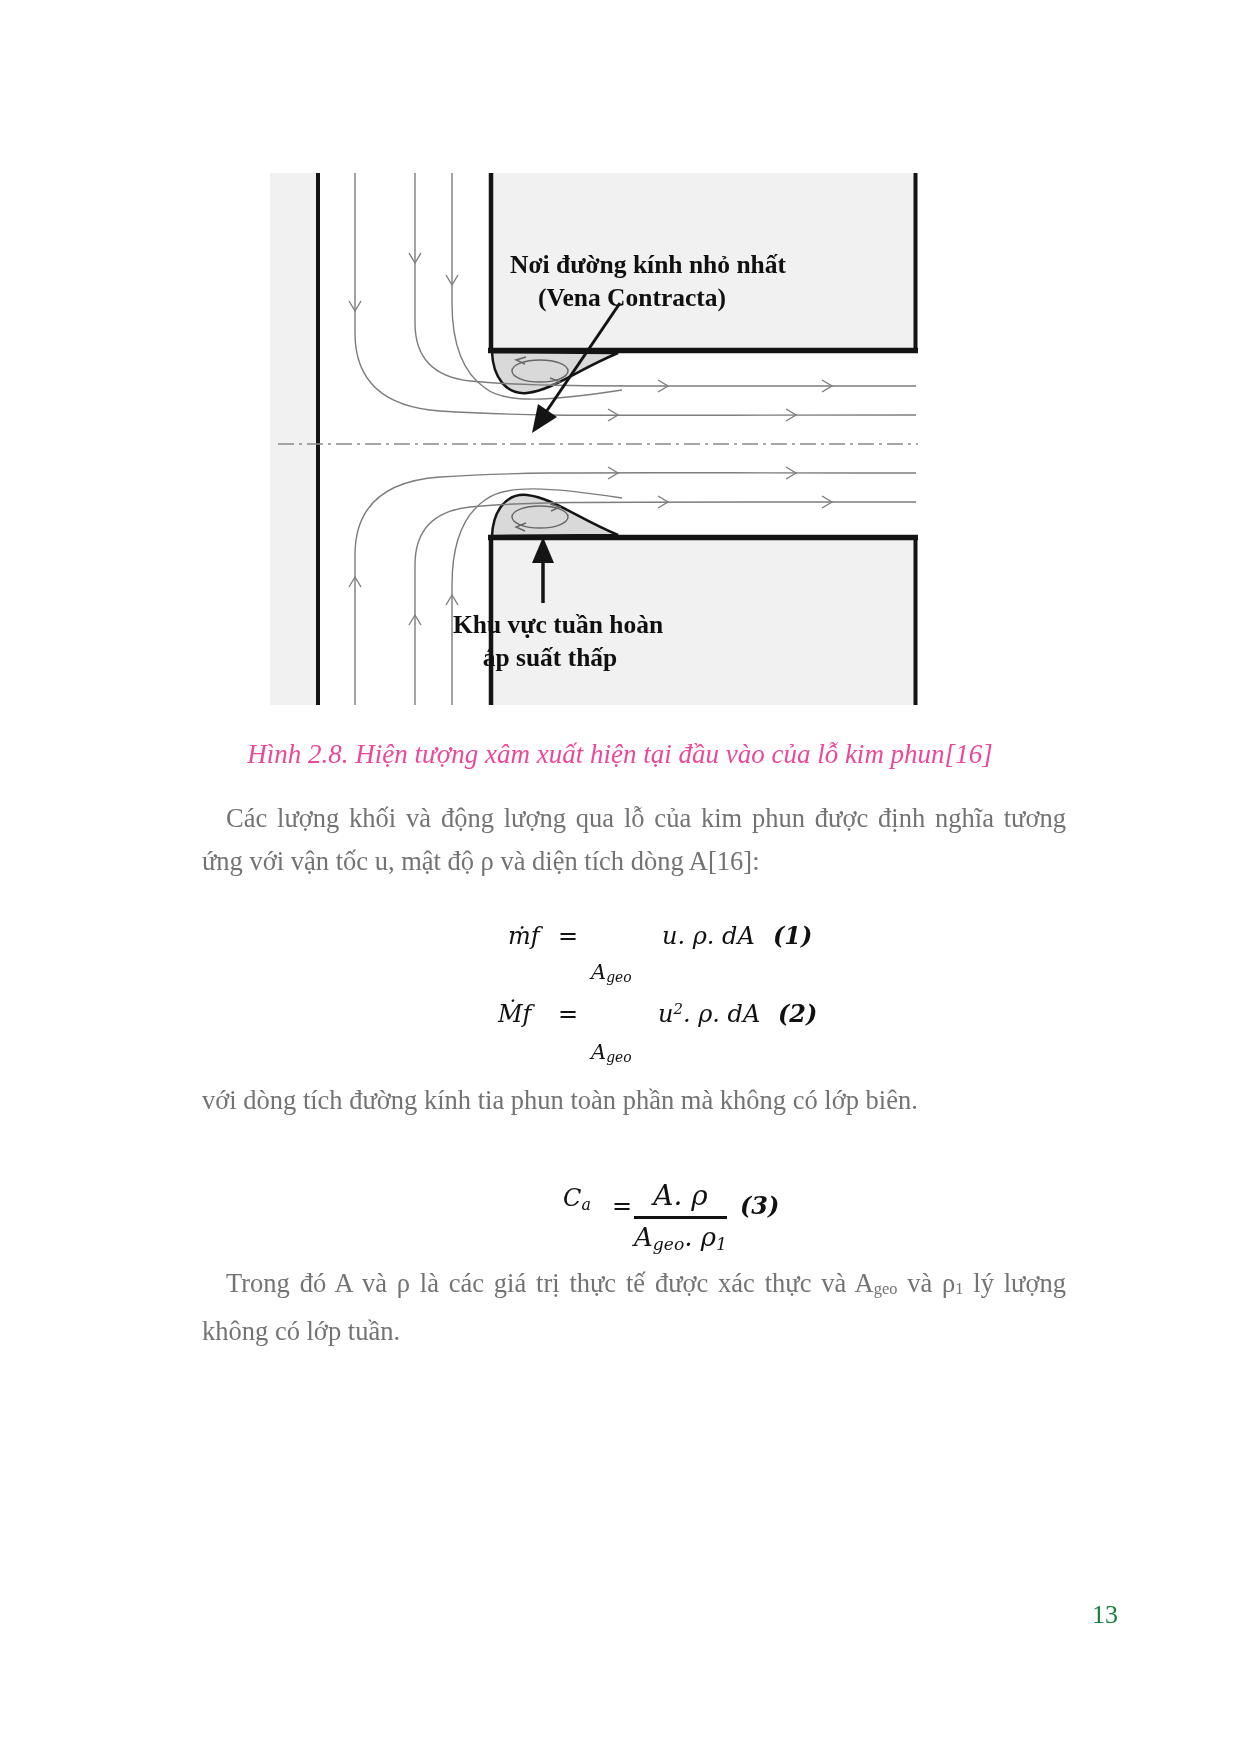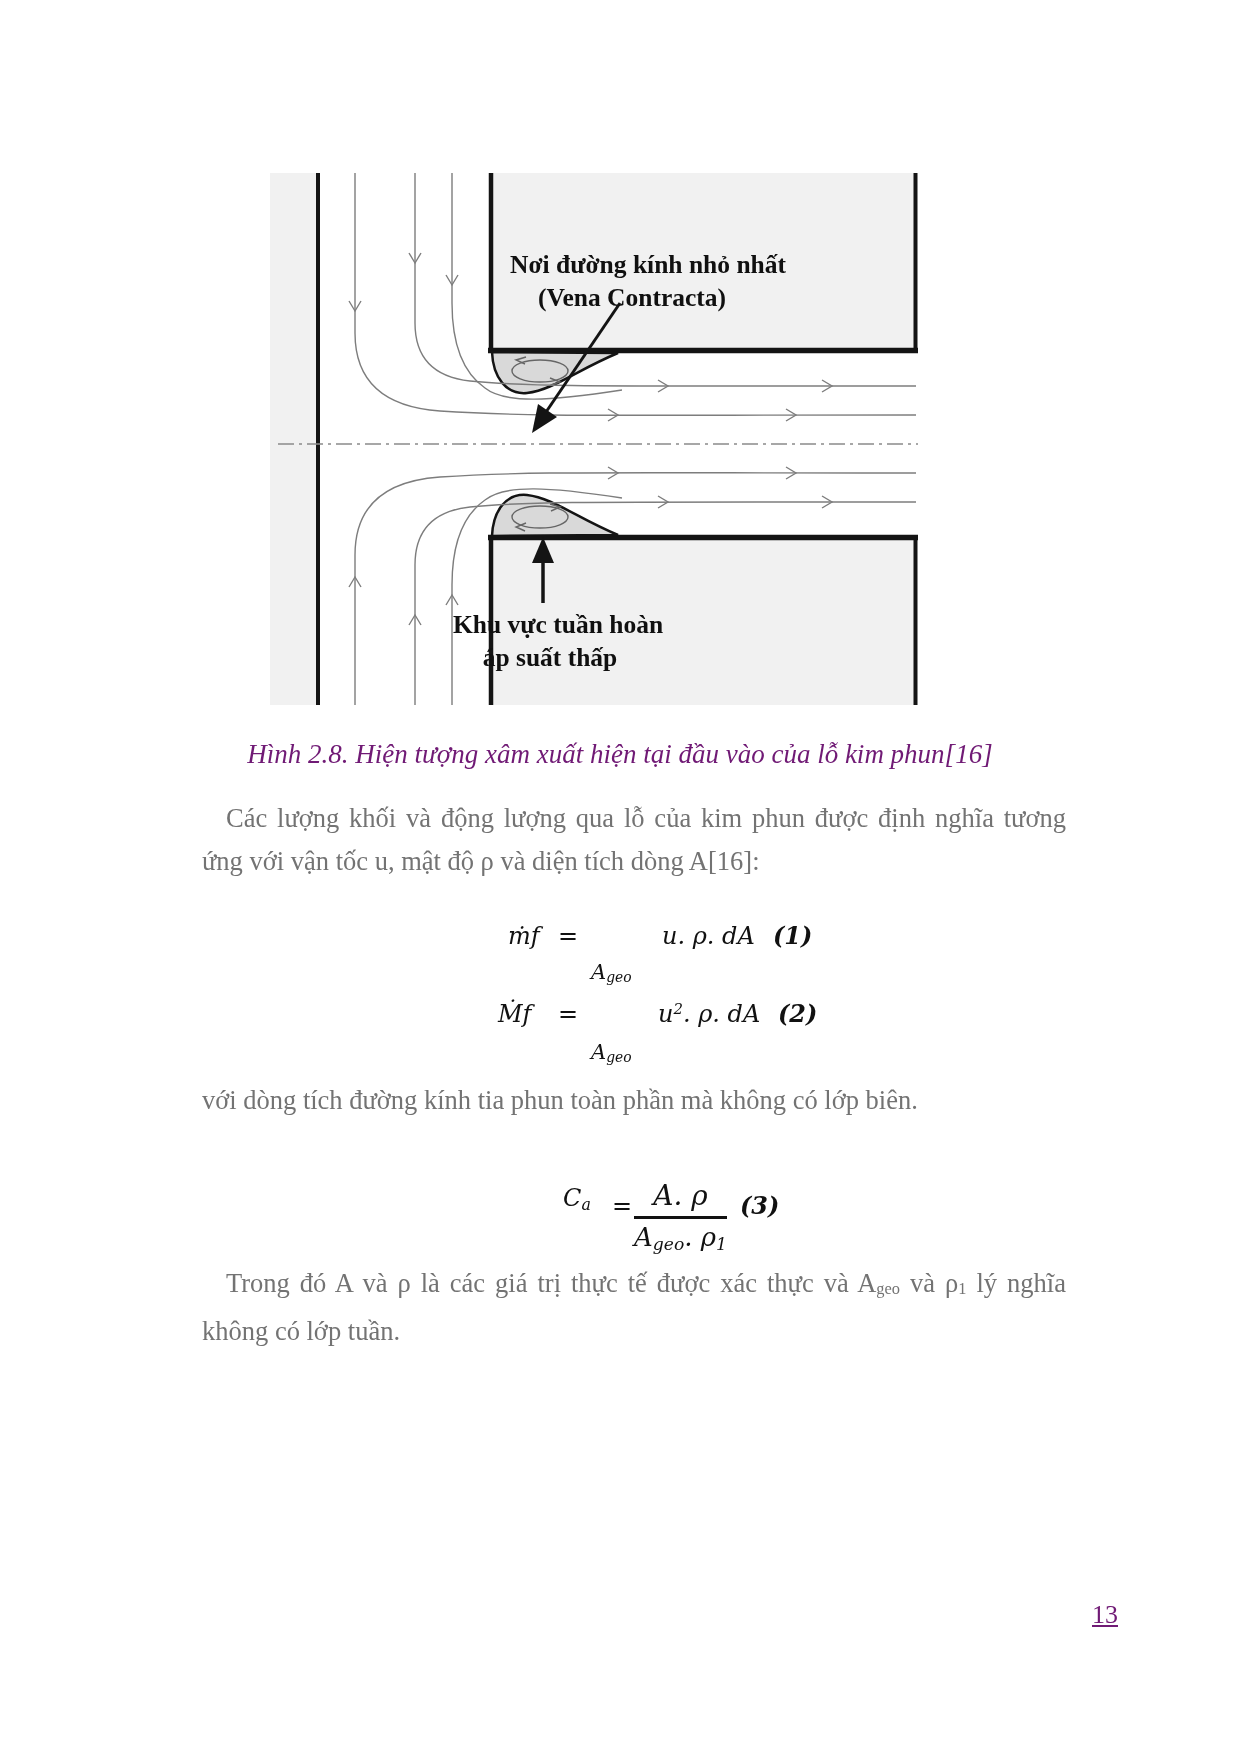--- a/index.html
+++ b/index.html
@@ -7,32 +7,32 @@
         font-family:"Liberation Serif", serif;color:#151515;}
   .abs{position:absolute;}
   
   .para{position:absolute;left:202px;width:864px;font-size:26.5px;line-height:43px;color:#737373;}
   .pline{white-space:normal;}
   .just{text-align:justify;text-align-last:justify;}
   .indent{padding-left:24px;}
   .para sub{font-size:0.62em;vertical-align:-0.12em;}
   
   #caption{position:absolute;left:20px;top:739px;width:1200px;text-align:center;
-           font-style:italic;font-size:27px;color:#701a75;}
+           font-style:italic;font-size:27px;color:#ec4899;}
   
   .eqwrap{position:absolute;left:0;width:1240px;font-family:"DejaVu Serif",serif;font-style:italic;color:#111;}
   .eqwrap span.eqpart{position:absolute;top:0;font-size:24px;line-height:1;}
   .eqnum{font-weight:700;}
   .domain{position:absolute;font-size:21px;line-height:1;}
   .domain sub,.eq-sub{font-size:0.66em;font-style:italic;vertical-align:-0.25em;}
   .eq-sup{font-size:0.62em;vertical-align:0.55em;}
   .frac{position:absolute;text-align:center;line-height:1;}
   .frac .num{font-size:28px;padding:2px 10px 6px 10px;border-bottom:3px solid #111;}
   .frac .den{font-size:26px;padding-top:5px;}
-  #page-number{position:absolute;left:1092px;top:1600px;font-size:26px;color:#701a75;text-decoration:underline;}
+  #page-number{position:absolute;left:1092px;top:1600px;font-size:26px;color:#15803d;}
   svg text{font-family:"Liberation Serif",serif;font-weight:700;}
 </style>
 </head>
 <body>
 
 <div id="page">
 
   <svg class="abs" style="left:270px;top:163px;" width="650" height="545" viewBox="0 0 650 545">
 
     <rect x="0" y="10" width="46" height="532" fill="#f1f1f1"></rect>
@@ -140,19 +140,19 @@
     <span class="eqpart" style="left:563px;top:6px;"><span>C</span><span class="eq-sub">a</span></span>
     <span class="eqpart" style="left:612px;top:14px;">=</span>
     <span class="frac" style="left:634px;top:0;">
       <span class="num" style="display:block;">A. ρ</span>
       <span class="den" style="display:block;"><span>A</span><sub class="eq-sub">geo</sub><span>. ρ</span><sub class="eq-sub">1</sub></span>
     </span>
     <span class="eqpart eqnum" style="left:740px;top:14px;">(3)</span>
   </div>
 
   <div class="para" style="top:1262px;">
-    <div class="pline just indent"><span>Trong đó A và ρ là các giá trị thực tế được xác thực và A</span><sub>geo</sub><span> và ρ</span><sub>1</sub><span>  lý nghĩa</span></div>
+    <div class="pline just indent"><span>Trong đó A và ρ là các giá trị thực tế được xác thực và A</span><sub>geo</sub><span> và ρ</span><sub>1</sub><span>  lý lượng</span></div>
     <div class="pline">không có lớp tuần.</div>
   </div>
 
   <div id="page-number">13</div>
 
 </div>
 
 </body></html>

